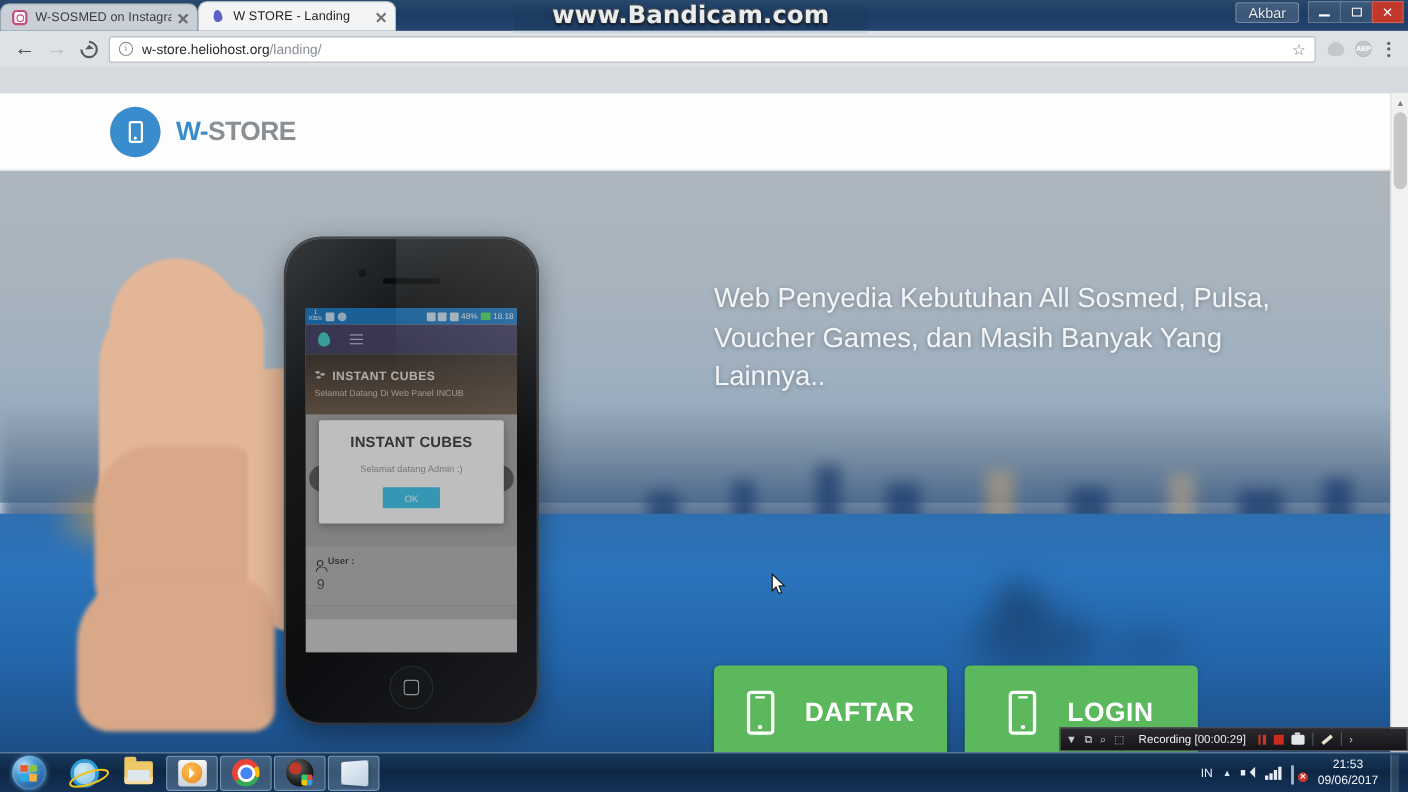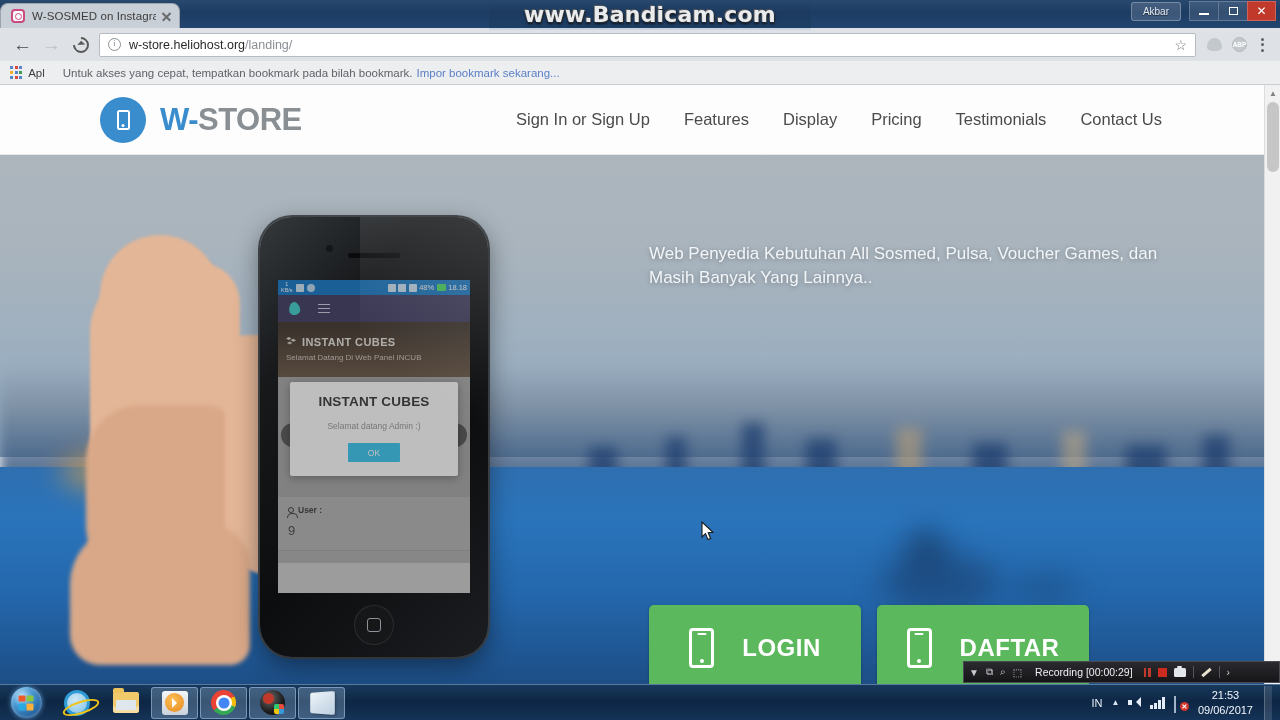--- a/index.html
+++ b/index.html
@@ -44,33 +44,33 @@
   .ig-icon:before { content:""; position:absolute; left:2.2px; top:2.2px; width:5.2px; height:5.2px;
     border:1.6px solid #c94a7e; border-radius:50%; }
   
   .flame-icon:before {
     content:""; position:absolute; left:3px; top:1px; width:8px; height:11px;
     background:#5c5fc7; border-radius: 50% 50% 50% 50% / 65% 65% 35% 35%;
     transform: rotate(-8deg);
   }
 
   .bandicam-wm {
-    position:absolute; left:489px; top:0px; width:322px; height:30px;
+    position:absolute; left:467px; top:0px; width:322px; height:30px;
     display:flex; align-items:center; justify-content:center;
     font-size:22px; font-weight:bold; color:#e9ecef; letter-spacing:.2px;
     text-shadow: 1px 1px 0 #2b2b2b, -1px -1px 0 #555, 0 2px 3px rgba(0,0,0,.8);
     font-family:"DejaVu Sans", sans-serif;
     background: linear-gradient(to bottom, rgba(38,66,100,.0) 0%, rgba(22,44,72,.25) 100%);
     border-bottom:2px solid #c9d4e0;
   }
 
   .win-btns { position:absolute; right:4px; top:1px; display:flex; align-items:center; gap:0; }
   .user-chip {
     height:19px; padding:0 11px; margin-right:8px; display:flex; align-items:center;
-    font-size:10px; color:#e7edf5; background:rgba(255,255,255,.14);
+    font-size:13px; color:#e7edf5; background:rgba(255,255,255,.14);
     border:1px solid rgba(255,255,255,.28); border-radius:3px;
     text-shadow:0 1px 1px rgba(0,0,0,.6);
   }
   .wbtn { width:29px; height:20px; display:flex; align-items:center; justify-content:center;
     background: rgba(255,255,255,.10); border:1px solid rgba(255,255,255,.22); border-right:none; position:relative;}
   .wbtn:last-child { border-right:1px solid rgba(255,255,255,.22); background:#c0392b;}
   .wbtn .g { font-size:12px; color:#fff; line-height:1; }
   .wbtn .min-g { width:10px; height:2px; background:#fff; margin-top:5px;}
   .wbtn .max-g { width:9px; height:8px; border:1.6px solid #fff;}
 
@@ -120,21 +120,21 @@
   .site-header {
     position:relative; height:70px; background:#fdfdfd; border-bottom:1px solid #e6e6e6;
     display:flex; align-items:center; padding:0 14px 0 100px;
   }
   .brand { display:flex; align-items:center; }
   .brand-circle { width:46px; height:46px; border-radius:50%; background:#3a8dcc;
     display:flex; align-items:center; justify-content:center; margin-right:14px; }
   .phone-glyph { width:13px; height:20px; border:2px solid #fff; border-radius:2.5px; position:relative;}
   .phone-glyph:after { content:""; position:absolute; left:50%; bottom:1px; transform:translateX(-50%);
     width:3px; height:3px; border-radius:50%; background:#fff; }
-  .brand-text { font-size:31px; font-weight:bold; letter-spacing:-.5px; }
+  .brand-text { font-size:24px; font-weight:bold; letter-spacing:-.5px; }
   .brand-w { color:#3a8dcc; }
   .brand-store { color:#8a8f94; }
   .nav { margin-left:auto; display:flex; align-items:center; gap:34px; padding-right:104px;}
   .nav a { font-size:16.5px; color:#4b4b4b; text-decoration:none; white-space:nowrap; }
 
   
   .hero { position:relative; height:529px; overflow:hidden; }
   .hero-bg { position:absolute; inset:0; }
   .bg-sky  { position:absolute; left:0; top:0; width:100%; height:57%;
     background: linear-gradient(to bottom, #adb6bd 0%, #a9b4bd 30%, #9fb0bf 60%, #8ba6be 100%); }
@@ -143,21 +143,21 @@
     filter: blur(6px); }
   .bg-city .blk { position:absolute; bottom:0; background:rgba(30,62,110,.75); filter:blur(3px);}
   .bg-sea  { position:absolute; left:0; top:59%; width:100%; height:41%;
     background: linear-gradient(to bottom, #2f6fb0 0%, #2a74bb 25%, #2366ab 60%, #1d4e86 100%); }
   .bg-blur-spot { position:absolute; border-radius:50%; filter:blur(14px); }
 
   .hero-inner { position:relative; height:100%; }
   .hero-text { position:absolute; left:649px; top:73px; width:520px; }
   .hero-title { font-size:58px; font-weight:bold; color:#ffffff; letter-spacing:.5px; line-height:1;
      text-shadow:0 1px 6px rgba(0,0,0,.25); font-family:"DejaVu Sans", sans-serif;}
-  .hero-sub { margin-top:14px; font-size:17px; color:#f2f5f8; line-height:1.42;
+  .hero-sub { margin-top:26px; font-size:25px; color:#f2f5f8; line-height:1.42;
      text-shadow:0 1px 5px rgba(0,0,0,.3); }
   .hero-btns { position:absolute; left:649px; top:450px; display:flex; gap:16px; }
   .cta {
     width:212px; height:85px; background:#5cb85c; border-radius:5px;
     display:flex; align-items:center; justify-content:center; gap:28px;
     box-shadow:0 1px 3px rgba(0,0,0,.25); cursor:pointer;
   }
   .cta .cta-phone { width:25px; height:40px; border:3.5px solid #fff; border-radius:4px; position:relative; flex:0 0 25px;}
   .cta .cta-phone:after{content:"";position:absolute;left:50%;bottom:2px;transform:translateX(-50%);
      width:4px;height:4px;border-radius:50%;background:#fff;}
@@ -220,21 +220,21 @@
     padding:12px 8px 14px; text-align:center; box-shadow:0 2px 8px rgba(0,0,0,.3); }
   .modal-title { font-size:13.5px; font-weight:bold; color:#3a3a3a; letter-spacing:.2px;}
   .modal-msg { margin-top:12px; font-size:8.5px; color:#9a9a9a;}
   .modal-ok { margin:12px auto 0; width:52px; height:19px; background:#3cc8f0; color:#fff;
     font-size:8.5px; display:flex; align-items:center; justify-content:center; border-radius:1px;}
   .carousel-arrow { position:absolute; top:46px; width:24px; height:24px; border-radius:50%;
     background:#595959; color:#d8d8d8; font-size:11px; display:flex; align-items:center; justify-content:center;}
   .ca-left { left:3px; } .ca-right { right:3px; }
 
   .stat-card { background:#b5b5b5; padding:8px 10px 12px; border-bottom:1px solid #a5a5a5;}
-  .stat-head { display:flex; align-items:center; gap:4px; font-size:8.5px; color:#3d3d3d; font-weight:bold;}
+  .stat-head { display:flex; align-items:flex-end; gap:4px; font-size:8.5px; color:#3d3d3d; font-weight:bold;}
   .stat-person { width:6px; height:6px; border-radius:50%; border:1.2px solid #3d3d3d; position:relative;}
   .stat-person:after{content:"";position:absolute;left:-2.2px;top:5px;width:9px;height:4px;
     border:1.2px solid #3d3d3d;border-bottom:none;border-radius:5px 5px 0 0;}
   .stat-val { margin-top:8px; font-size:13px; color:#4a4a4a;}
   .stat-spacer { height:12px; background:#b0b0b0;}
   .stat-card2 { background:#b5b5b5; padding:6px 10px; font-size:8.5px; color:#3d3d3d; font-weight:bold;}
   .screen-dim { position:absolute; inset:0; background:rgba(40,40,40,.30); pointer-events:none;}
 
   
   .sbar { position:absolute; right:0; top:85px; width:16px; height:599px; background:#f1f1f1; border-left:1px solid #dcdcdc;}
@@ -319,20 +319,25 @@
 
   <div class="chrome-win">
 
     <div class="titlebar">
       <div class="tabstrip">
         <div class="tab">
           <span class="favicon ig-icon"></span>
           <span class="tab-title">W-SOSMED on Instagram</span>
           <span class="tab-close"></span>
         </div>
+        <div class="tab active">
+          <span class="favicon flame-icon"></span>
+          <span class="tab-title">W STORE - Landing</span>
+          <span class="tab-close"></span>
+        </div>
       </div>
 
       <div class="bandicam-wm">www.Bandicam.com</div>
 
       <div class="win-btns">
         <span class="user-chip">Akbar</span>
         <span class="wbtn">
             <span class="min-g"></span>
           </span>
         <span class="wbtn">
@@ -366,55 +371,31 @@
       <span class="tb-ext">
           <span class="ext-abp">ABP</span>
         </span>
       <span class="kebab">
           <i></i>
           <i></i>
           <i></i>
         </span>
     </div>
 
-    <div class="bmbar">
-      <span class="apps-grid">
-          <i></i>
-          <i></i>
-          <i></i>
-          <i></i>
-          <i></i>
-          <i></i>
-          <i></i>
-          <i></i>
-          <i></i>
-        </span>
-      <span class="bm-apl">Apl</span>
-      <span class="bm-hint">Untuk akses yang cepat, tempatkan bookmark pada bilah bookmark.</span>
-      <span class="bm-link">Impor bookmark sekarang...</span>
-    </div>
   </div>
 
   <div class="page">
 
     <div class="site-header">
       <div class="brand">
         <span class="brand-circle">
             <span class="phone-glyph"></span>
           </span>
         <span class="brand-text"><span class="brand-w">W-</span><span class="brand-store">STORE</span></span>
       </div>
-      <nav class="nav">
-        <a href="#">Sign In or Sign Up</a>
-        <a href="#">Features</a>
-        <a href="#">Display</a>
-        <a href="#">Pricing</a>
-        <a href="#">Testimonials</a>
-        <a href="#">Contact Us</a>
-      </nav>
     </div>
 
     <div class="hero">
       <div class="hero-bg">
         <div class="bg-sky"></div>
         <div class="bg-city">
           <span class="blk" style="left:58%;width:22px;height:60px;"></span>
           <span class="blk" style="left:63%;width:30px;height:44px;"></span>
           <span class="blk" style="left:70%;width:26px;height:55px;background:rgba(186,160,120,.6);"></span>
           <span class="blk" style="left:76%;width:34px;height:40px;"></span>
@@ -511,25 +492,25 @@
           </div>
         </div>
 
         <div class="hero-text">
           <div class="hero-sub">Web Penyedia Kebutuhan All Sosmed, Pulsa, Voucher Games, dan Masih Banyak Yang Lainnya..</div>
         </div>
 
         <div class="hero-btns">
           <div class="cta">
             <span class="cta-phone"></span>
-            <span class="cta-label">LOGIN</span>
+            <span class="cta-label">DAFTAR</span>
           </div>
           <div class="cta">
             <span class="cta-phone"></span>
-            <span class="cta-label">DAFTAR</span>
+            <span class="cta-label">LOGIN</span>
           </div>
         </div>
 
       </div>
     </div>
   </div>
 
   <svg class="cursor" viewBox="0 0 20 24">
     <path d="M5 1 L5 16 L8.5 12.6 L11 18.6 L13.6 17.5 L11.2 11.7 L16 11.4 Z" fill="#ffffff" stroke="#1a1a1a" stroke-width="1.1"></path>
   </svg>

